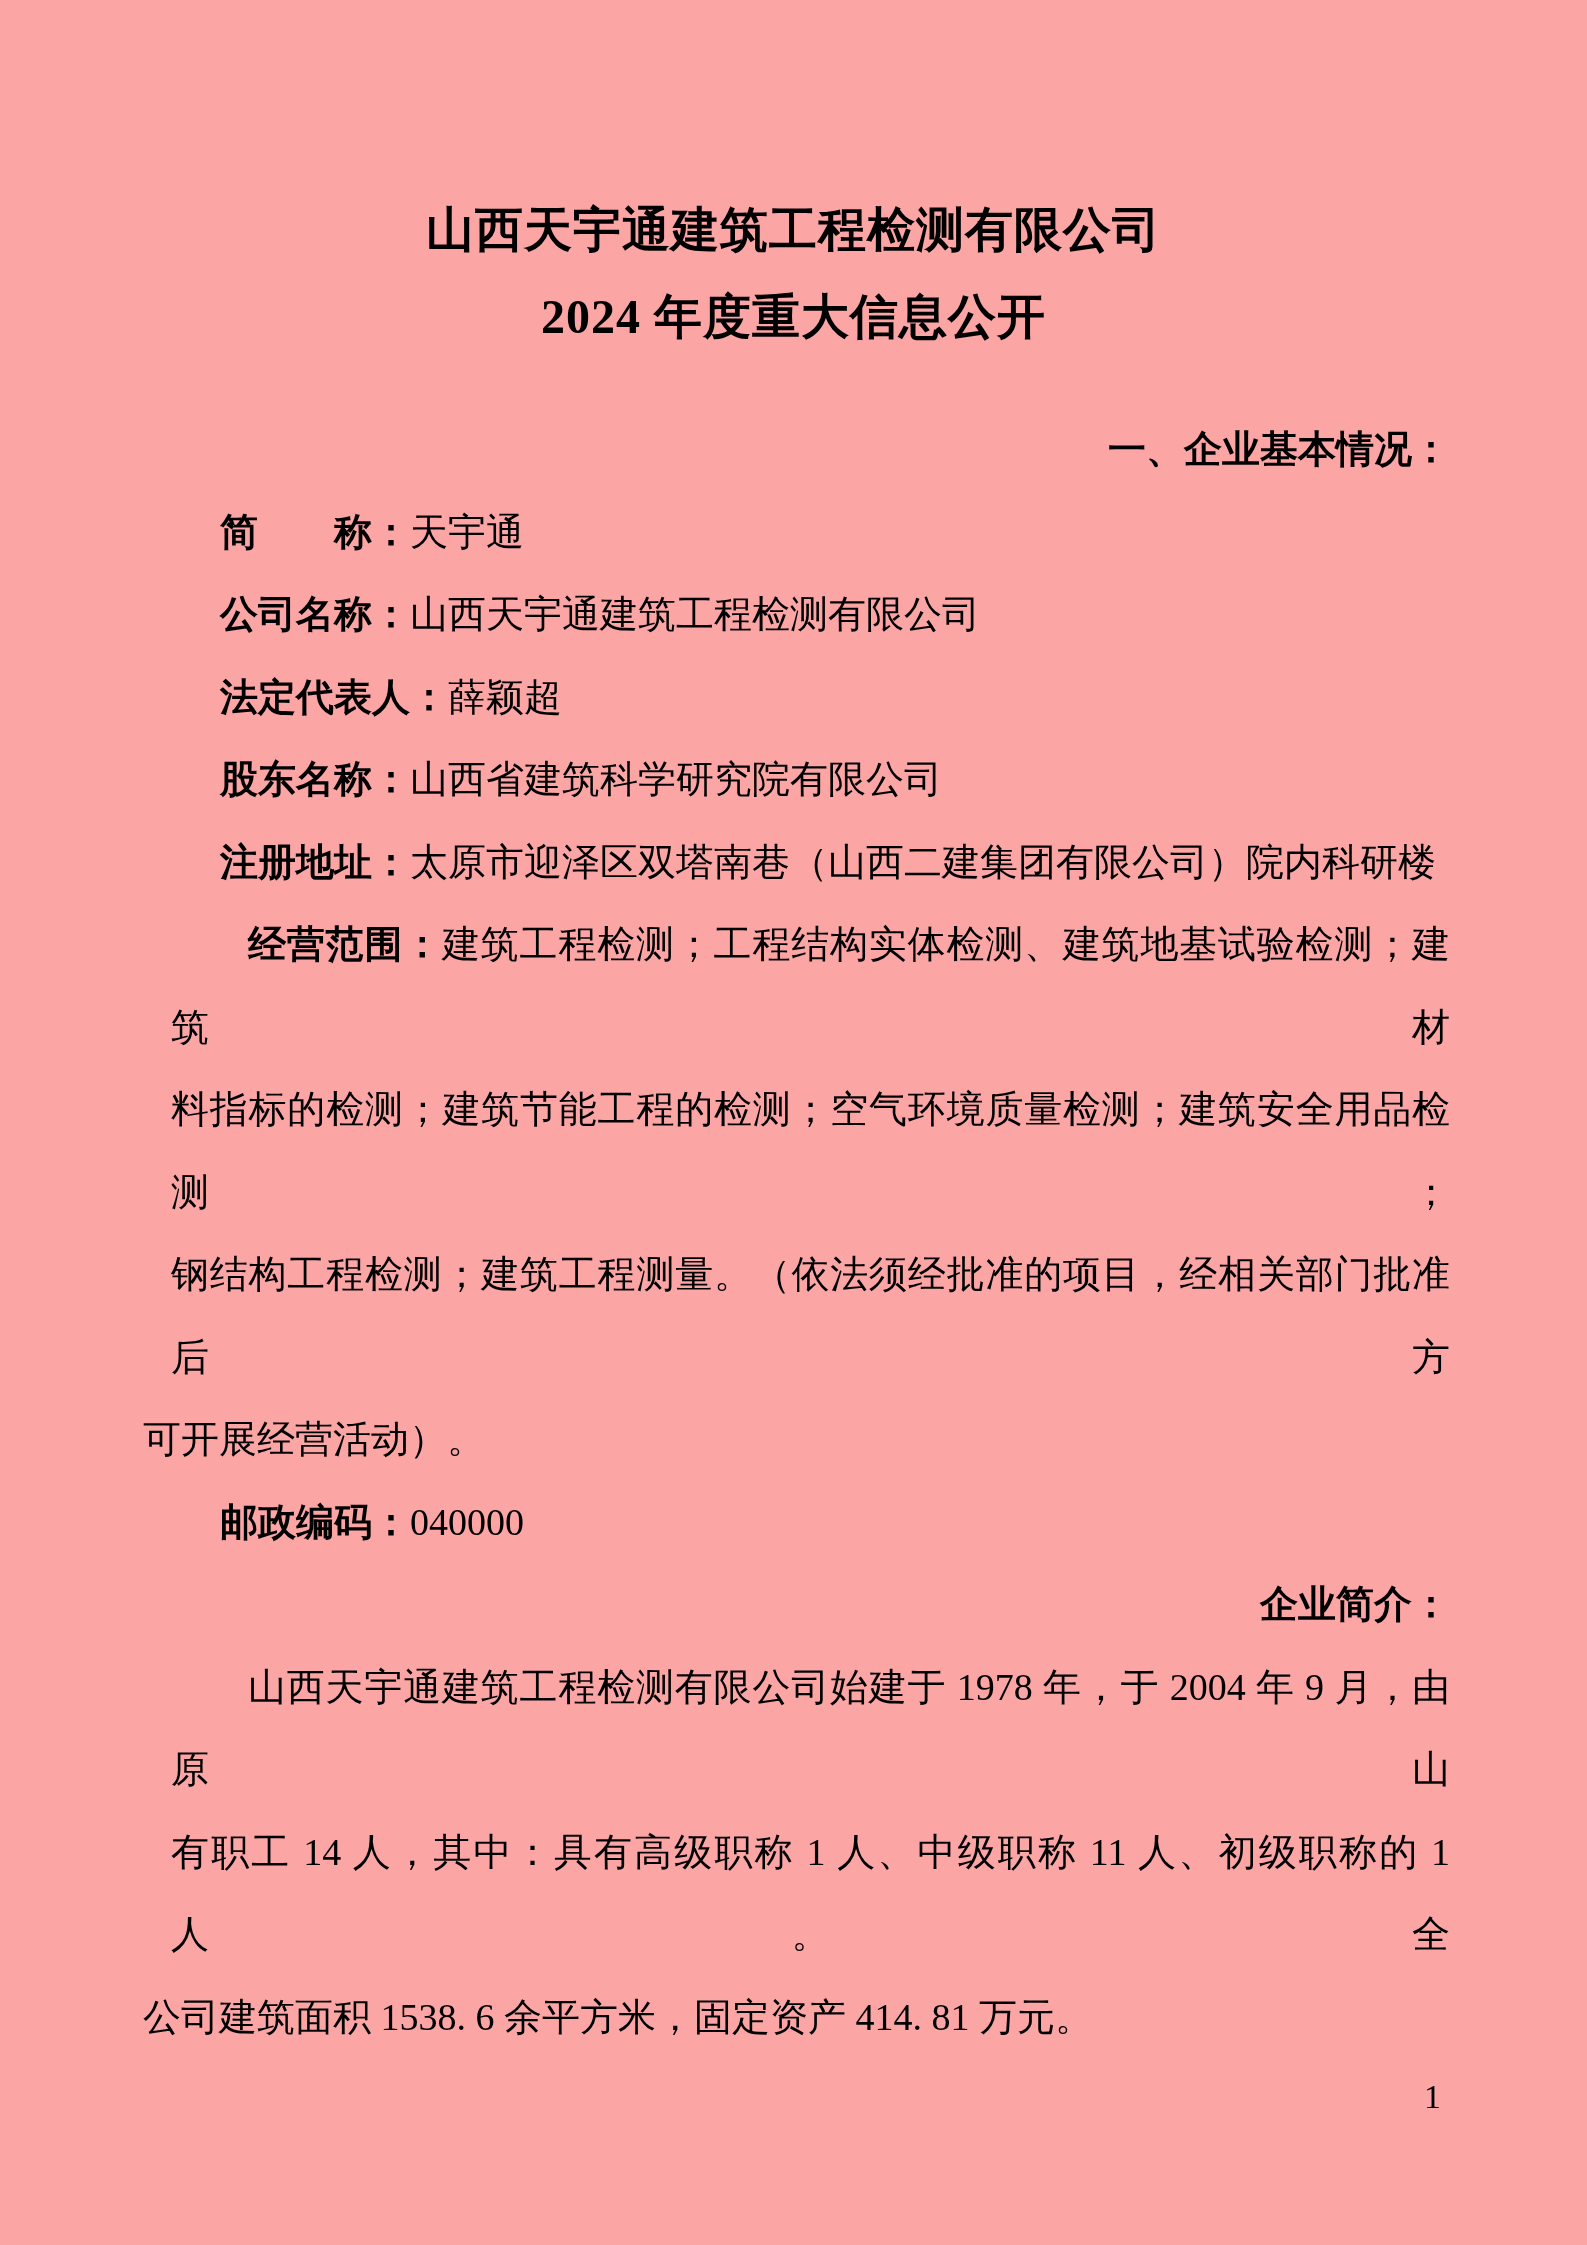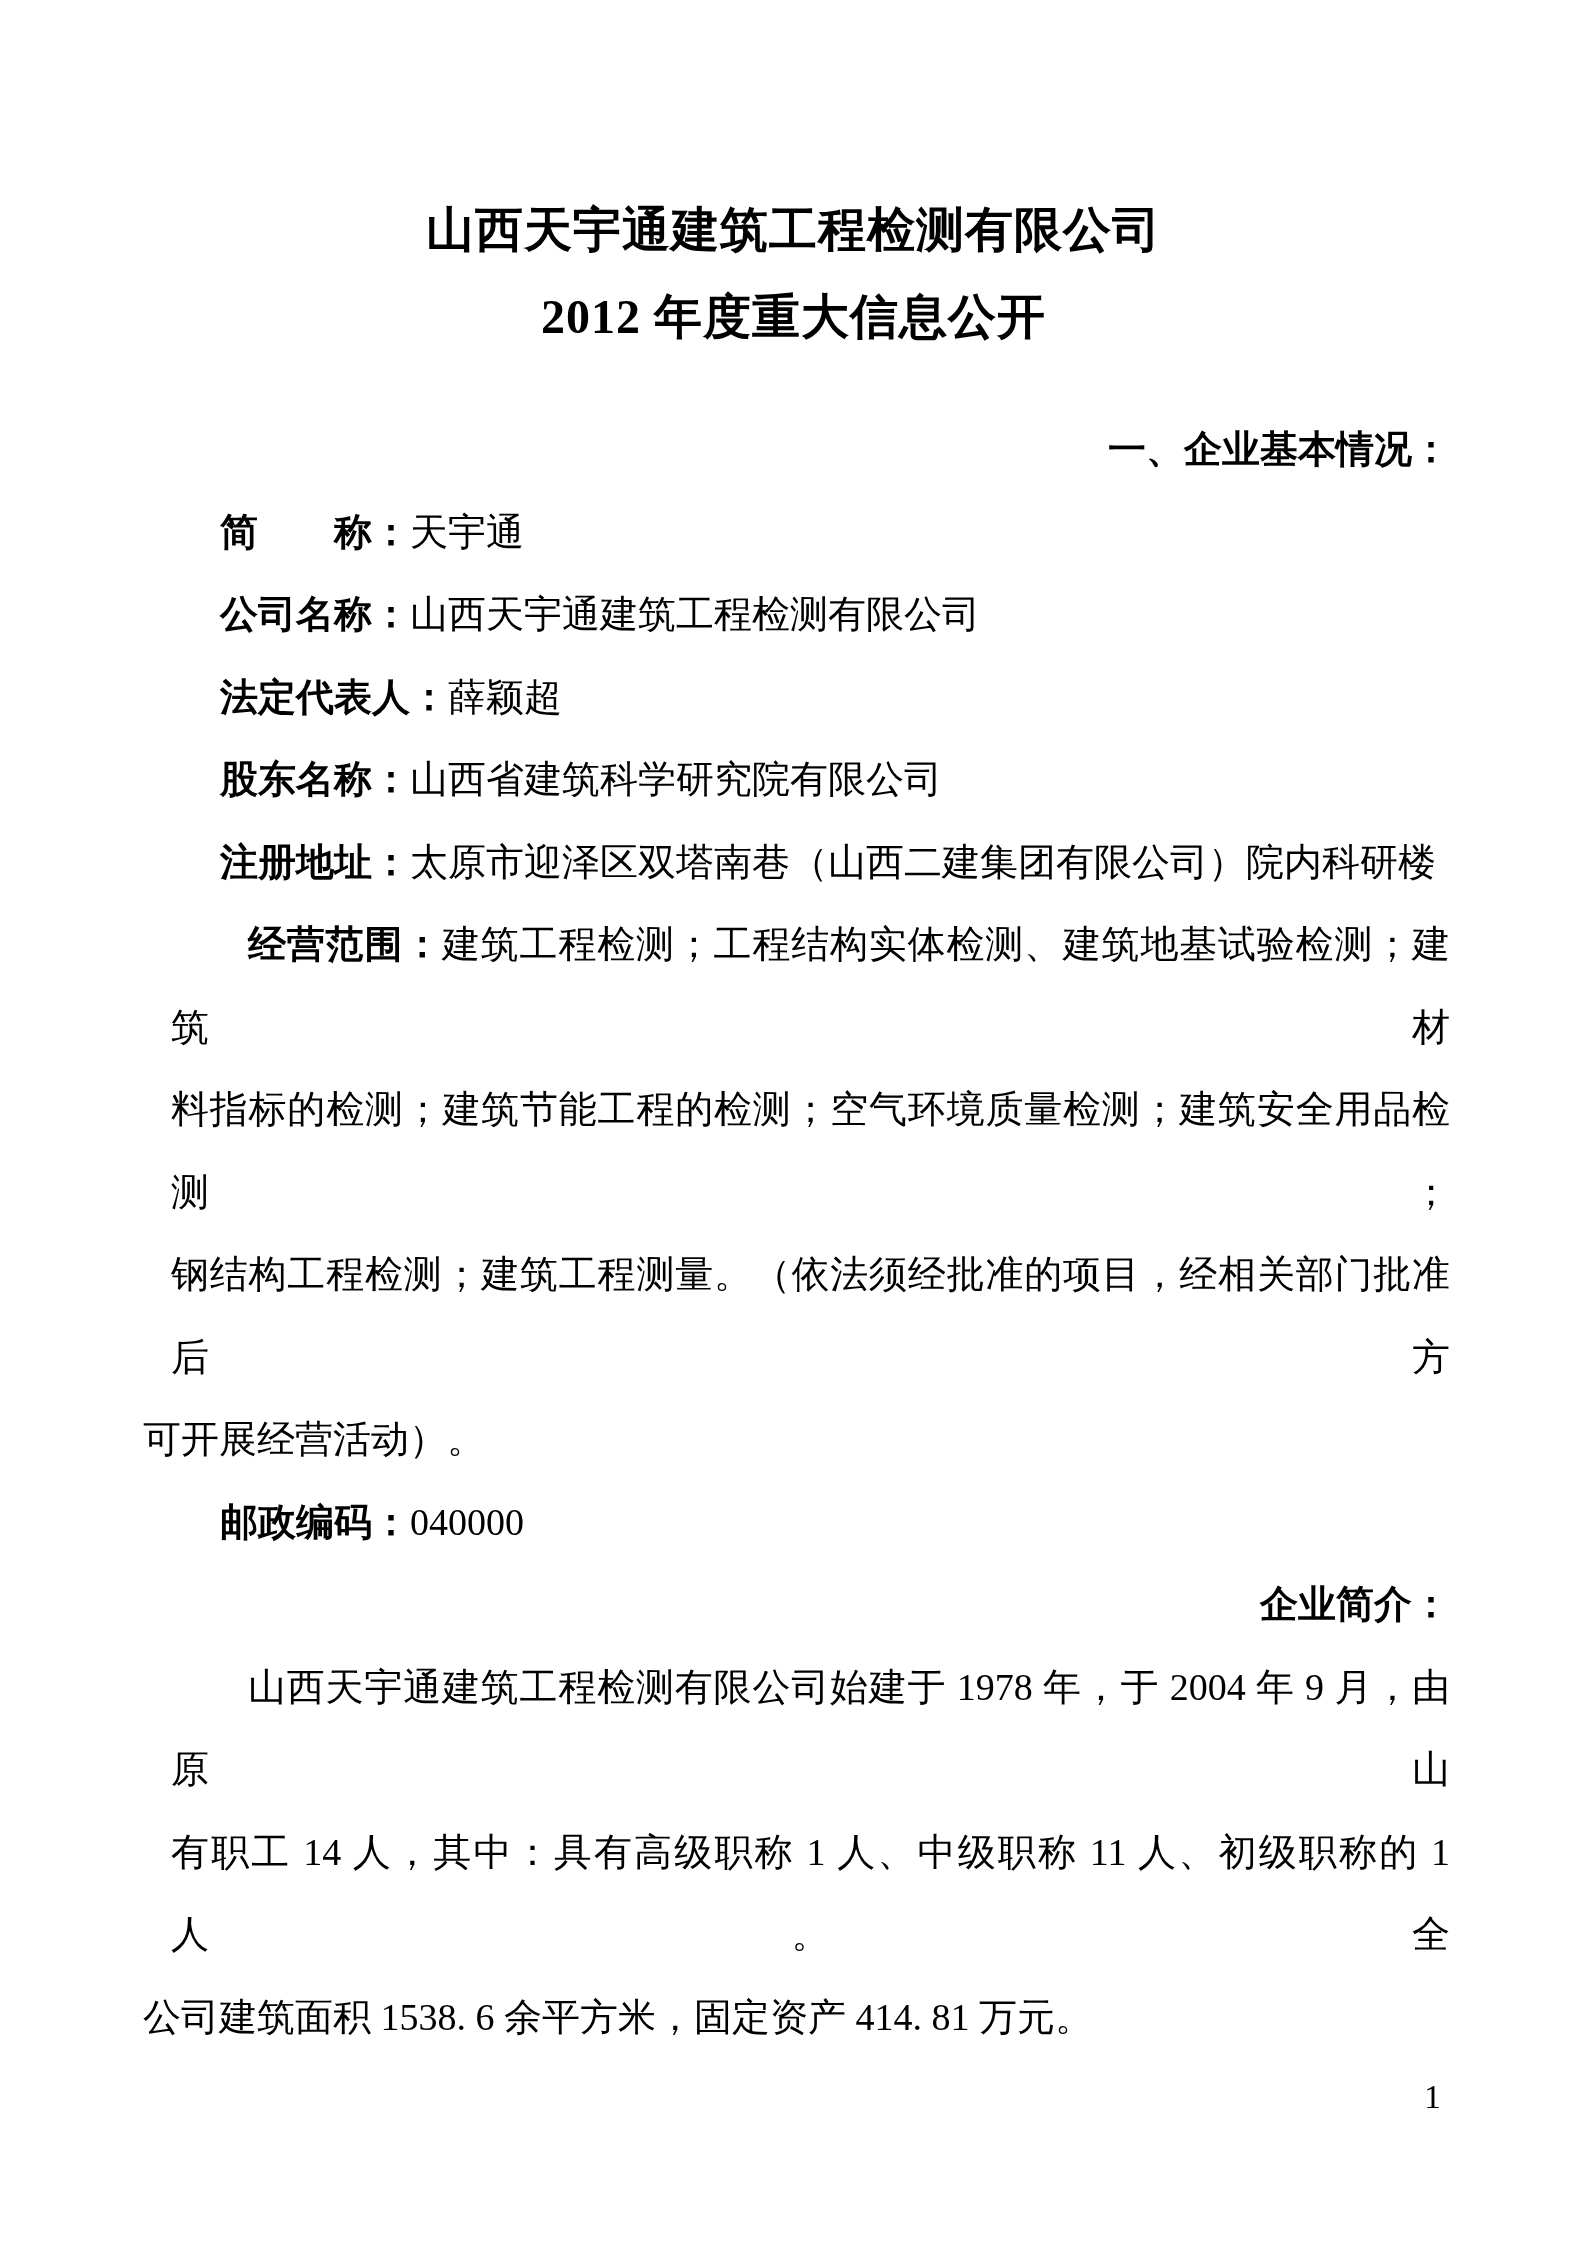--- a/index.html
+++ b/index.html
@@ -1,19 +1,19 @@
 <!DOCTYPE html>
 <html><head>
 <meta charset="utf-8">
 <style>
   html,body{margin:0;padding:0;background:#e8e8e8;}
   .page{
     position:relative;
     width:1587px;height:2245px;
-    background:#ffffff;
+    background:#fca5a5;
     margin:0 auto;
     font-family:"Liberation Serif","DejaVu Serif",serif;
     color:#000000;
     overflow:hidden;
   }
   .titles{
     position:absolute;
     top:186px;left:0;width:1587px;
     text-align:center;
     font-weight:bold;
@@ -44,21 +44,21 @@
     line-height:34px;
   }
 </style>
 </head>
 <body>
 
 <div class="page">
 
   <div class="titles">
     <div>山西天宇通建筑工程检测有限公司</div>
-    <div>2012 年度重大信息公开</div>
+    <div>2024 年度重大信息公开</div>
   </div>
 
   <div class="doc-body">
 
     <div class="ln indent bold">一、企业基本情况：</div>
 
     <div class="ln indent"><span class="bold">简　　称：</span><span>天宇通</span></div>
 
     <div class="ln indent"><span class="bold">公司名称：</span><span>山西天宇通建筑工程检测有限公司</span></div>
 

